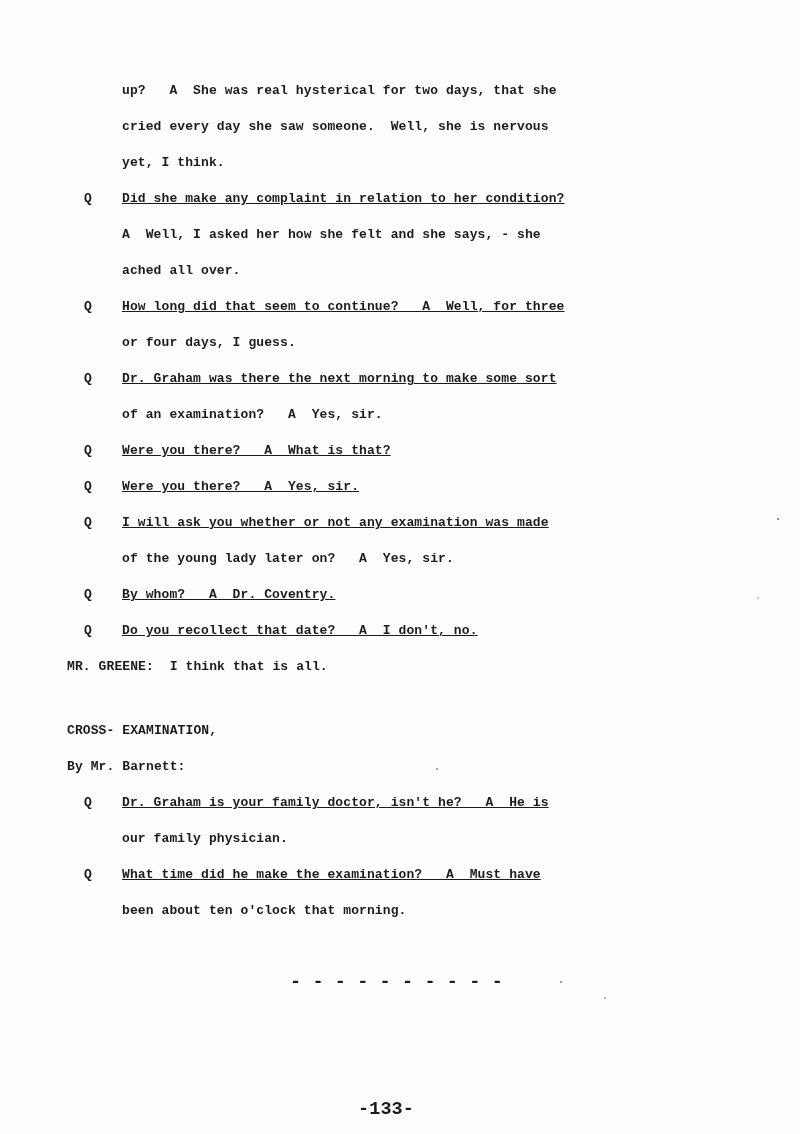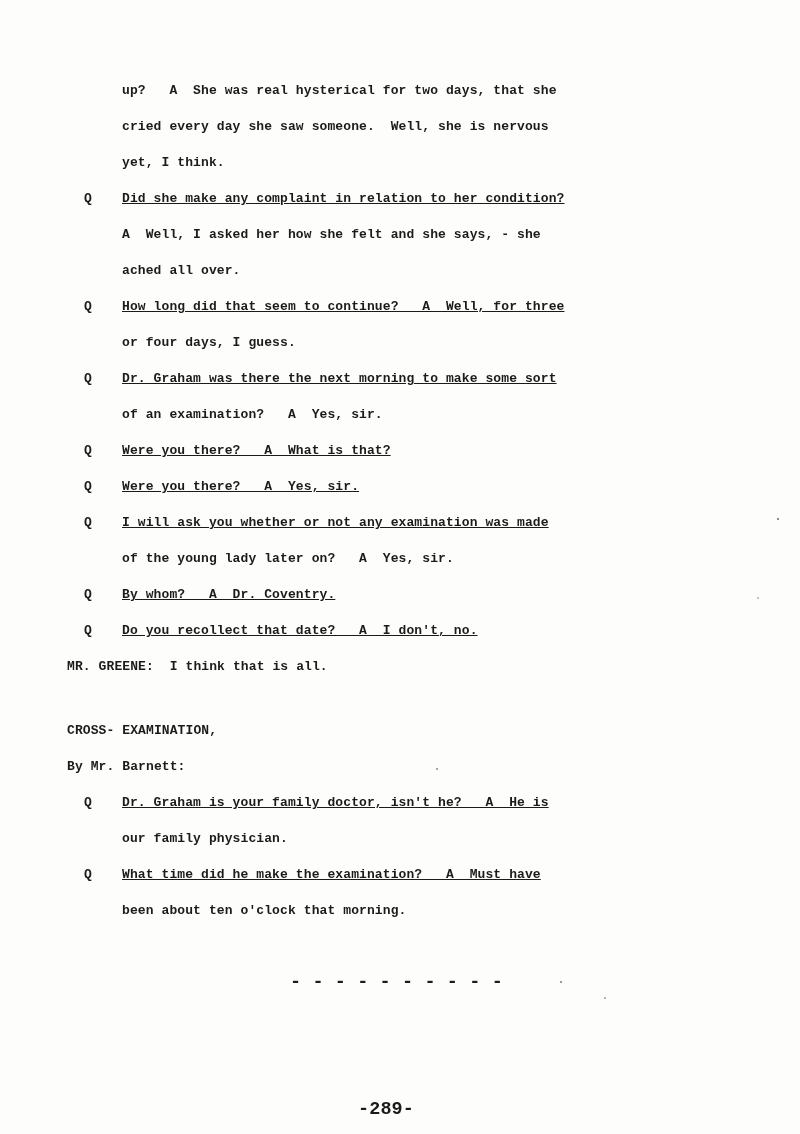--- a/index.html
+++ b/index.html
@@ -71,14 +71,14 @@
     white-space: pre;
     letter-spacing: 0.1px;
   }
 </style>
 </head>
 <body>
 
 <div class="page">
   <div class="text-block" id="transcript-body"><div class="line continuation"><span class="text">up?   A  She was real hysterical for two days, that she</span></div><div class="line continuation"><span class="text">cried every day she saw someone.  Well, she is nervous</span></div><div class="line continuation"><span class="text">yet, I think.</span></div><div class="line question"><span class="marker">Q</span><span class="text">Did she make any complaint in relation to her condition?</span></div><div class="line continuation"><span class="text">A  Well, I asked her how she felt and she says, - she</span></div><div class="line continuation"><span class="text">ached all over.</span></div><div class="line question"><span class="marker">Q</span><span class="text">How long did that seem to continue?   A  Well, for three</span></div><div class="line continuation"><span class="text">or four days, I guess.</span></div><div class="line question"><span class="marker">Q</span><span class="text">Dr. Graham was there the next morning to make some sort</span></div><div class="line continuation"><span class="text">of an examination?   A  Yes, sir.</span></div><div class="line question"><span class="marker">Q</span><span class="text">Were you there?   A  What is that?</span></div><div class="line question"><span class="marker">Q</span><span class="text">Were you there?   A  Yes, sir.</span></div><div class="line question"><span class="marker">Q</span><span class="text">I will ask you whether or not any examination was made</span></div><div class="line continuation"><span class="text">of the young lady later on?   A  Yes, sir.</span></div><div class="line question"><span class="marker">Q</span><span class="text">By whom?   A  Dr. Coventry.</span></div><div class="line question"><span class="marker">Q</span><span class="text">Do you recollect that date?   A  I don't, no.</span></div><div class="line speaker"><span class="text">MR. GREENE:  I think that is all.</span></div><div class="line gap"></div><div class="line heading"><span class="text">CROSS- EXAMINATION,</span></div><div class="line speaker"><span class="text">By Mr. Barnett:</span></div><div class="line question"><span class="marker">Q</span><span class="text">Dr. Graham is your family doctor, isn't he?   A  He is</span></div><div class="line continuation"><span class="text">our family physician.</span></div><div class="line question"><span class="marker">Q</span><span class="text">What time did he make the examination?   A  Must have</span></div><div class="line continuation"><span class="text">been about ten o'clock that morning.</span></div></div>
   <div class="separator">- - - - - - - - - -</div>
-  <div class="page-number">-289-</div>
+  <div class="page-number">-133-</div>
 </div>
 
 </body></html>

